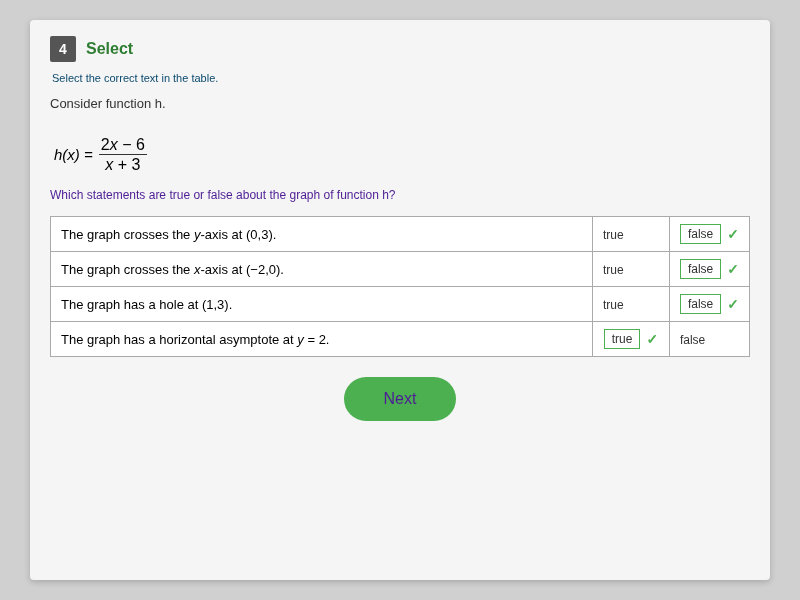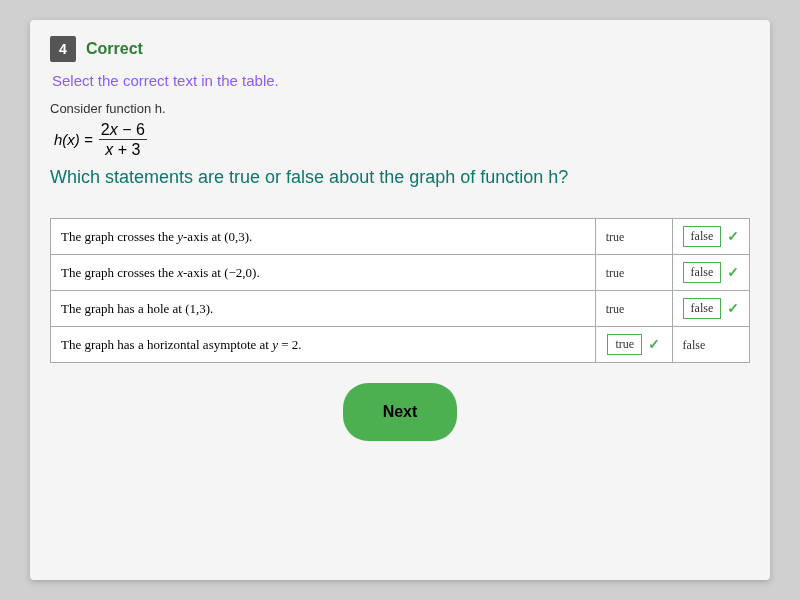--- a/index.html
+++ b/index.html
@@ -45,35 +45,35 @@
       flex-shrink: 0;
     }
 
     .correct-label {
       color: #2e7d32;
       font-weight: bold;
       font-size: 16px;
     }
 
     .instruction {
-      font-size: 15px;
-      color: #8b5cf6;
+      font-size: 11px;
+      color: #0c4a6e;
       margin-bottom: 12px;
       margin-left: 2px;
     }
 
     .consider-text {
       font-size: 13px;
       color: #333;
-      margin-bottom: 4px;
+      margin-bottom: 24px;
     }
 
     .function-display {
       font-size: 15px;
-      margin-bottom: 8px;
+      margin-bottom: 14px;
       margin-left: 4px;
       display: flex;
       align-items: center;
       gap: 6px;
     }
 
     .function-name {
       font-style: italic;
     }
 
@@ -91,31 +91,30 @@
       padding: 0 2px;
       text-align: center;
     }
 
     .fraction-den {
       padding: 0 2px;
       text-align: right;
     }
 
     .which-text {
-      font-size: 18px;
-      color: #0f766e;
-      margin-bottom: 30px;
+      font-size: 12px;
+      color: #4c1d95;
+      margin-bottom: 14px;
     }
 
     table {
       width: 100%;
       border-collapse: collapse;
       background: white;
       font-size: 13px;
-      font-family: Liberation Serif, serif;
     }
 
     td {
       border: 1px solid #aaa;
       padding: 7px 10px;
       vertical-align: middle;
     }
 
     .statement-cell {
       width: 78%;
@@ -156,38 +155,38 @@
       gap: 4px;
     }
 
     .label-true, .label-false {
       font-size: 12px;
       color: #333;
     }
 
     .next-btn {
       background: #4caf50;
-      color: #000000;
+      color: #4c1d95;
       border: none;
       border-radius: 25px;
-      padding: 20px 40px;
+      padding: 13px 40px;
       font-size: 16px;
-      font-weight: bold;
+      font-weight: normal;
       cursor: pointer;
       display: block;
       margin: 20px auto 0 auto;
     }
   </style>
 </head>
 <body>
 
 <div class="card">
   <div class="header">
     <div class="question-number">4</div>
-    <span class="correct-label">Correct</span>
+    <span class="correct-label">Select</span>
   </div>
 
   <p class="instruction">Select the correct text in the table.</p>
 
   <p class="consider-text">
     <span>Consider function h.</span>
   </p>
 
   <div class="function-display">
     <span class="function-name"><em>h</em>(<em>x</em>) =</span>

